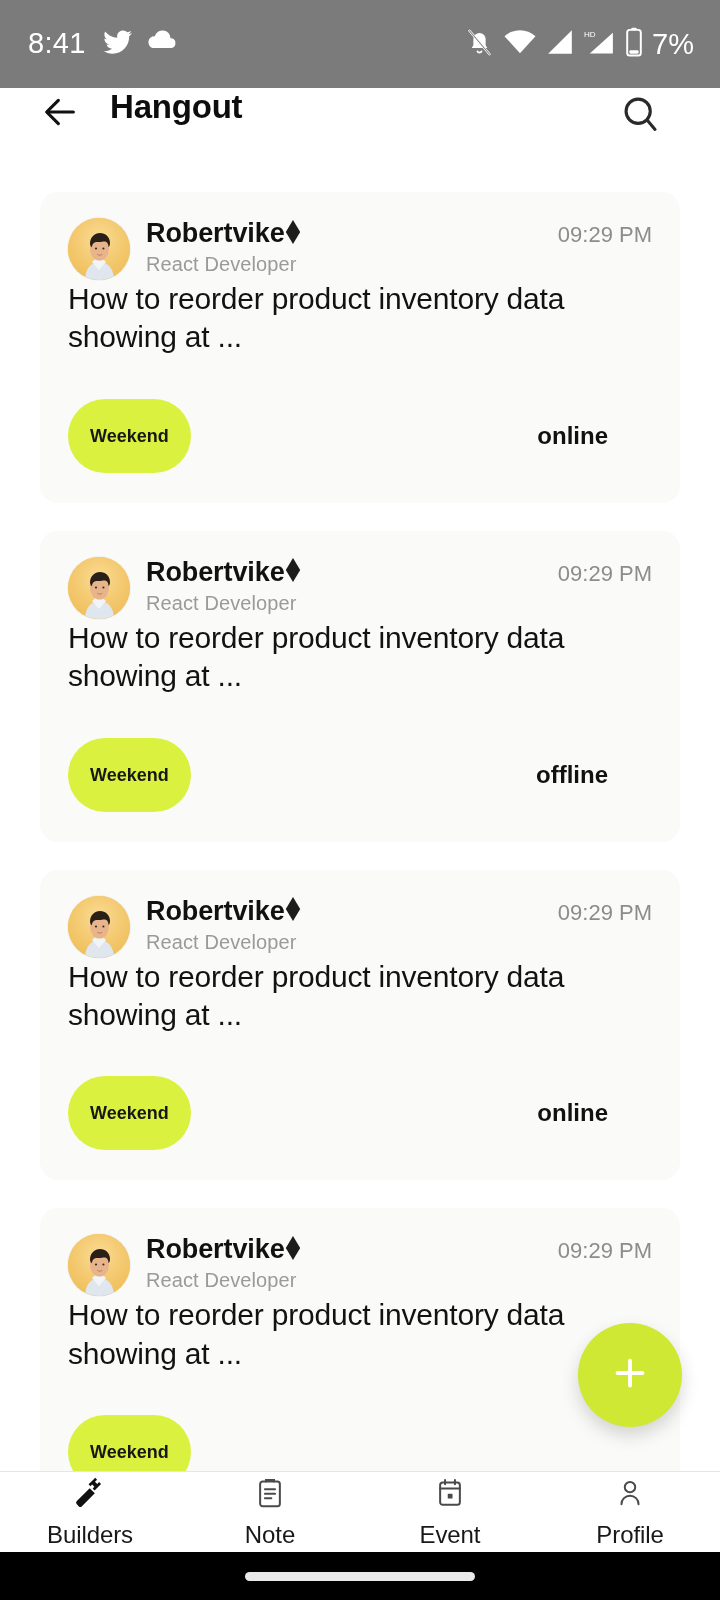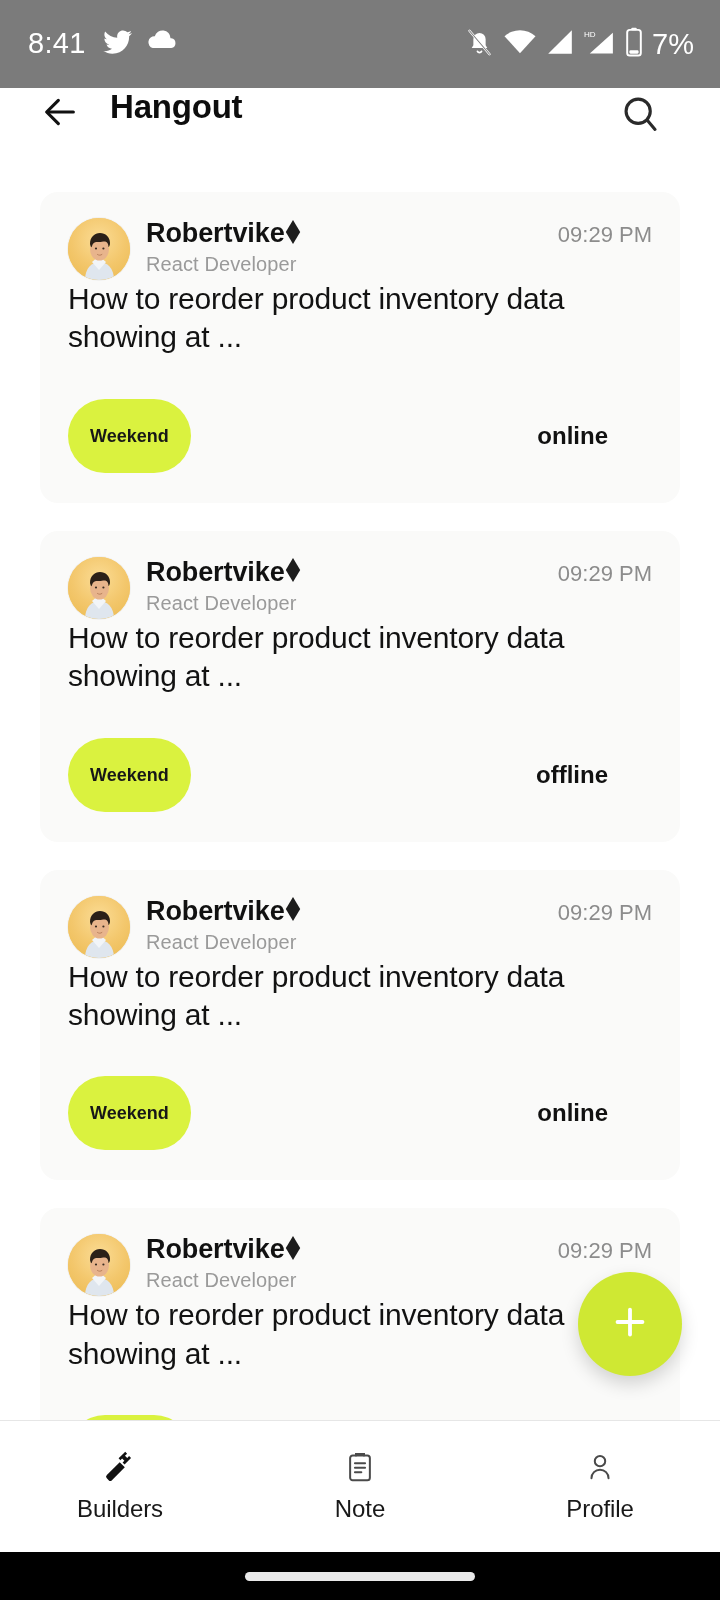--- a/index.html
+++ b/index.html
@@ -177,21 +177,21 @@
     align-items: center;
     justify-content: center;
     box-shadow: 0 8px 18px rgba(0,0,0,0.16);
     cursor: pointer;
     z-index: 5;
   }
 
   
   .bottom-nav {
     flex: 0 0 auto;
-    height: 132px;
+    height: 81px;
     background: #ffffff;
     border-top: 1px solid #e6e6e6;
     display: flex;
     align-items: center;
   }
   .nav-item {
     flex: 1 1 0;
     display: flex;
     flex-direction: column;
     align-items: center;
@@ -471,20 +471,32 @@
           <rect x="2.6" y="3.3" width="14.8" height="18.6" rx="1.9"></rect>
           <path d="M7 3.3V2.2h6v1.1"></path>
           <line x1="6.2" y1="9.2" x2="13.8" y2="9.2"></line>
           <line x1="6.2" y1="12.6" x2="13.8" y2="12.6"></line>
           <line x1="6.2" y1="16" x2="11" y2="16"></line>
         </svg>
       </span>
       <span class="nav-label">Note</span>
     </div>
 
+    <div class="nav-item">
+      <span class="nav-icon">
+        <svg width="30" height="32" viewBox="0 0 20 24" fill="none" stroke="#4a4a4a" stroke-width="1.5" stroke-linecap="round">
+          <rect x="2.6" y="4.2" width="14.8" height="16.6" rx="1.9"></rect>
+          <line x1="6.3" y1="2.2" x2="6.3" y2="5.4"></line>
+          <line x1="13.7" y1="2.2" x2="13.7" y2="5.4"></line>
+          <line x1="2.6" y1="8.6" x2="17.4" y2="8.6"></line>
+          <rect x="8.3" y="12.6" width="3.6" height="3.6" rx="0.5" fill="#4a4a4a" stroke="none"></rect>
+        </svg>
+      </span>
+      <span class="nav-label">Event</span>
+    </div>
 
     <div class="nav-item">
       <span class="nav-icon">
         <svg width="30" height="32" viewBox="0 0 20 24" fill="none" stroke="#4a4a4a" stroke-width="1.5" stroke-linecap="round">
           <circle cx="10" cy="7.6" r="3.9"></circle>
           <path d="M3.6 20.4a6.4 6.4 0 0 1 12.8 0"></path>
         </svg>
       </span>
       <span class="nav-label">Profile</span>
     </div>

